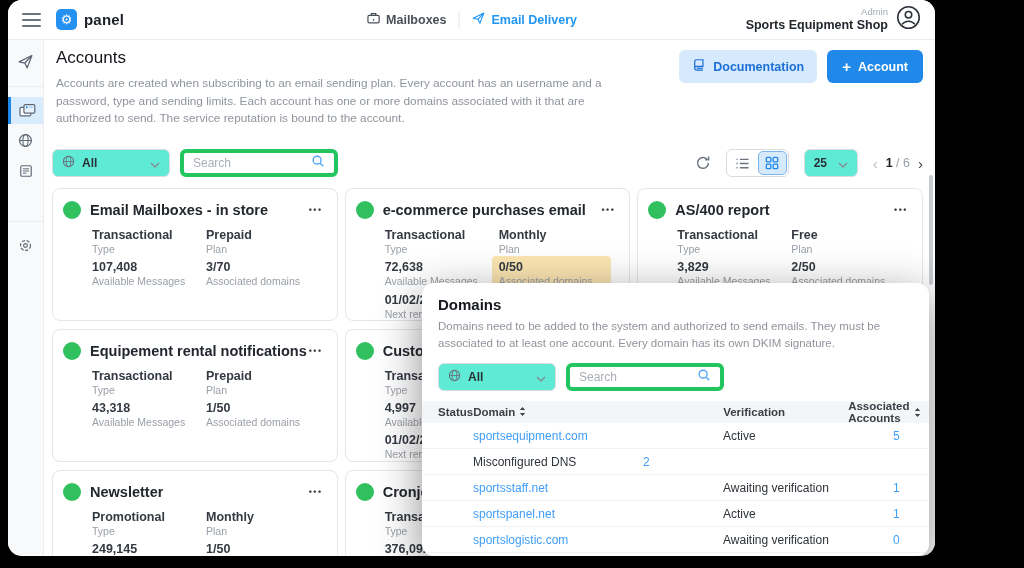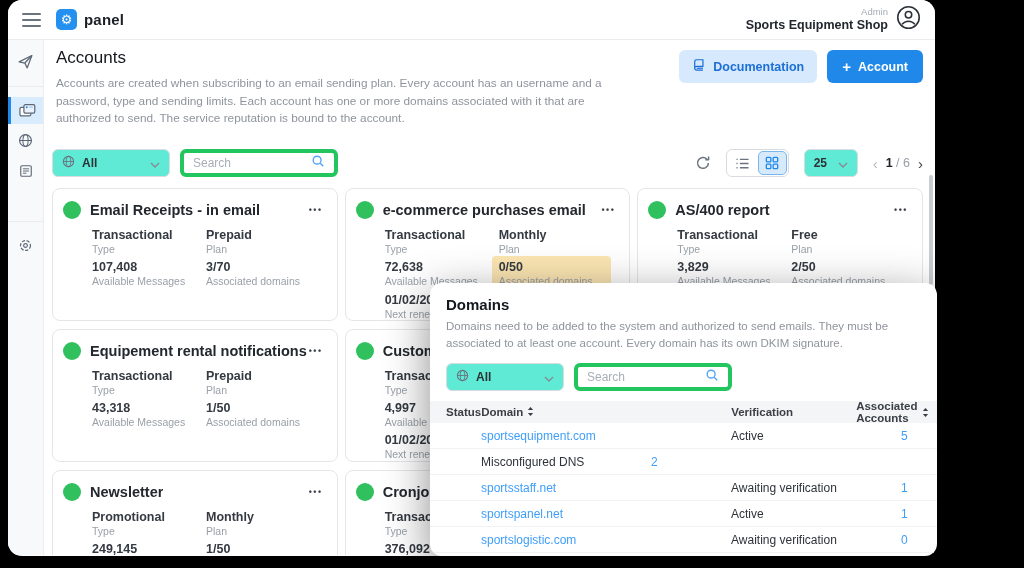--- a/index.html
+++ b/index.html
@@ -97,21 +97,21 @@
   .stat-l { font-size:10.5px; color:#9aa0a8; line-height:12px; white-space:nowrap; }
   .stat.warn { background:#fbe5b2; border-radius:4px; padding:4px 10px 5px 7px;
                margin:-4px 6px 1px -7px; }
 
   .scroll-thumb { position:absolute; right:2px; top:135px; width:4px; height:110px;
                   background:#c8cbd0; border-radius:2px; cursor:pointer; }
 
   
   .dialog { position:absolute; left:422px; top:283px; width:507px; height:273px;
             background:#fff; border-radius:12px; box-shadow:0 12px 45px rgba(0,0,0,.45);
-            padding-top:13px; overflow:hidden; z-index:5;margin-left:8px; }
+            padding-top:13px; overflow:hidden; z-index:5; }
   .dlg-title { font-size:15px; font-weight:bold; color:#15181d; margin:0 16px 5px; }
   .dlg-desc { font-size:11.5px; color:#8f949c; line-height:1.45; margin:0 16px; max-width:556px; }
   .dlg-filters { display:flex; margin:12px 16px 10px; }
   .thead { display:flex; align-items:center; background:#f4f5f7; height:22px;
            font-size:11.5px; font-weight:bold; color:#3a3f46; padding:0 8px 0 16px; }
   .trow { display:flex; align-items:center; height:26px; border-bottom:1px solid #f1f2f4;
           font-size:12px; padding:0 8px 0 16px; }
   .col-status { flex:0 0 35px; }
   .col-domain { flex:0 0 250px; display:flex; align-items:flex-start; gap:4px; }
   .col-verif  { flex:0 0 125px; }
@@ -134,20 +134,38 @@
   <div class="topbar">
     <div class="menu-btn">
         <span></span>
         <span></span>
         <span></span>
       </div>
     <div class="logo">
       <span class="logo-mark">⚙</span>
       <span class="logo-text">panel</span>
     </div>
+    <div class="top-nav">
+      <div class="nav-item">
+        <span><svg width="14" height="14" viewBox="0 0 16 16" fill="none" stroke="#4a5059" stroke-width="1.4">
+              <rect x="1.6" y="5" width="12.8" height="8.5" rx="1.5"></rect>
+              <path d="M5.5 5V3h5v2"></path>
+              <path d="M8 9v2.2"></path>
+            </svg></span>
+        <span>Mailboxes</span>
+      </div>
+      <div class="nav-divider"></div>
+      <div class="nav-item active">
+        <span><svg width="14" height="14" viewBox="0 0 20 20" fill="none" stroke="#2196f3" stroke-width="1.6" stroke-linejoin="round">
+              <path d="M2.5 10.5 17.5 3 12 17.5 9.2 11.8Z"></path>
+              <path d="M9.2 11.8 17.5 3"></path>
+            </svg></span>
+        <span>Email Delivery</span>
+      </div>
+    </div>
     <div class="user">
       <div class="user-text">
         <div class="user-role">Admin</div>
         <div class="user-name">Sports Equipment Shop</div>
       </div>
       <span><svg width="25" height="25" viewBox="0 0 24 24" fill="none" stroke="#2c3138" stroke-width="1.5">
             <circle cx="12" cy="12" r="10.3"></circle>
             <circle cx="12" cy="9.4" r="3.1"></circle>
             <path d="M5.8 18.6a7.8 7.8 0 0 1 12.4 0"></path>
           </svg></span>
@@ -271,21 +289,21 @@
             <span class="pg-chev pg-next">›</span>
           </div>
         </div>
       </div>
 
       <div class="cards">
 
         <div class="card">
           <div class="card-head">
             <span class="dot" data-status="green"></span>
-            <span class="card-title">Email Receipts - in email</span>
+            <span class="card-title">Email Mailboxes - in store</span>
             <button class="more">•••</button>
           </div>
           <div class="stats">
             <div class="stat">
                 <div class="stat-v">Transactional</div>
                 <div class="stat-l">Type</div>
               </div>
             <div class="stat">
                 <div class="stat-v">Prepaid</div>
                 <div class="stat-l">Plan</div>

